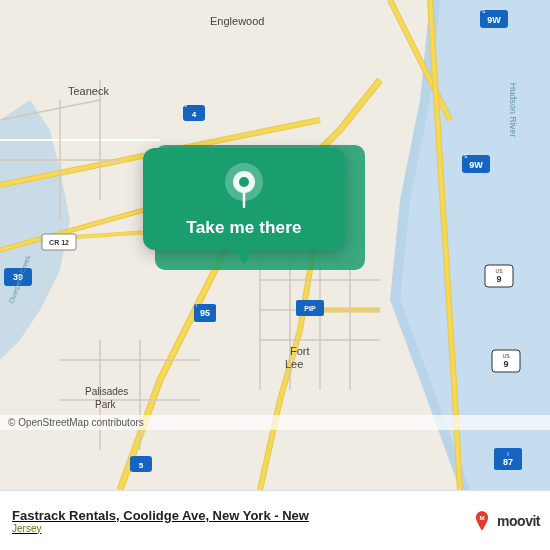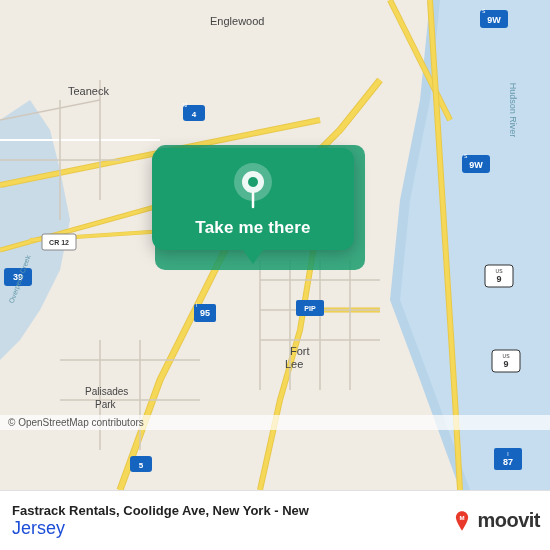--- a/index.html
+++ b/index.html
@@ -22,21 +22,21 @@
     
     #map-svg {
       width: 100%;
       height: 100%;
     }
 
     
     #popup-card {
       position: absolute;
       top: 148px;
-      left: 152px;
+      left: 143px;
       width: 202px;
       background: #1a9e6e;
       border-radius: 12px;
       display: flex;
       flex-direction: column;
       align-items: center;
       padding: 14px 20px 12px 20px;
       box-shadow: 0 4px 16px rgba(0,0,0,0.25);
       z-index: 10;
     }
@@ -81,51 +81,52 @@
       padding: 0 10px 0 12px;
       border-top: 1px solid #e0e0e0;
     }
 
     #location-text-block {
       display: flex;
       flex-direction: column;
       justify-content: center;
       flex: 1;
       padding-right: 8px;
+      text-decoration: underline;
     }
 
     #location-name {
       font-size: 13px;
       font-weight: 600;
       color: #222;
       white-space: nowrap;
       overflow: hidden;
       text-overflow: ellipsis;
     }
 
     #location-sub {
-      font-size: 18px;
-      color: #1d4ed8;
+      font-size: 10px;
+      color: #4d7c0f;
       white-space: nowrap;
     }
 
     #moovit-logo {
       display: flex;
       align-items: center;
       gap: 4px;
       flex-shrink: 0;
     }
 
     #moovit-pin {
       width: 22px;
       height: 22px;
     }
 
     #moovit-text {
-      font-size: 20px;
+      font-size: 14px;
       font-weight: 700;
       color: #333;
       letter-spacing: -0.5px;
     }
 
     #copyright-bar {
       position: absolute;
       bottom: 60px;
       left: 0;
       width: 100%;

